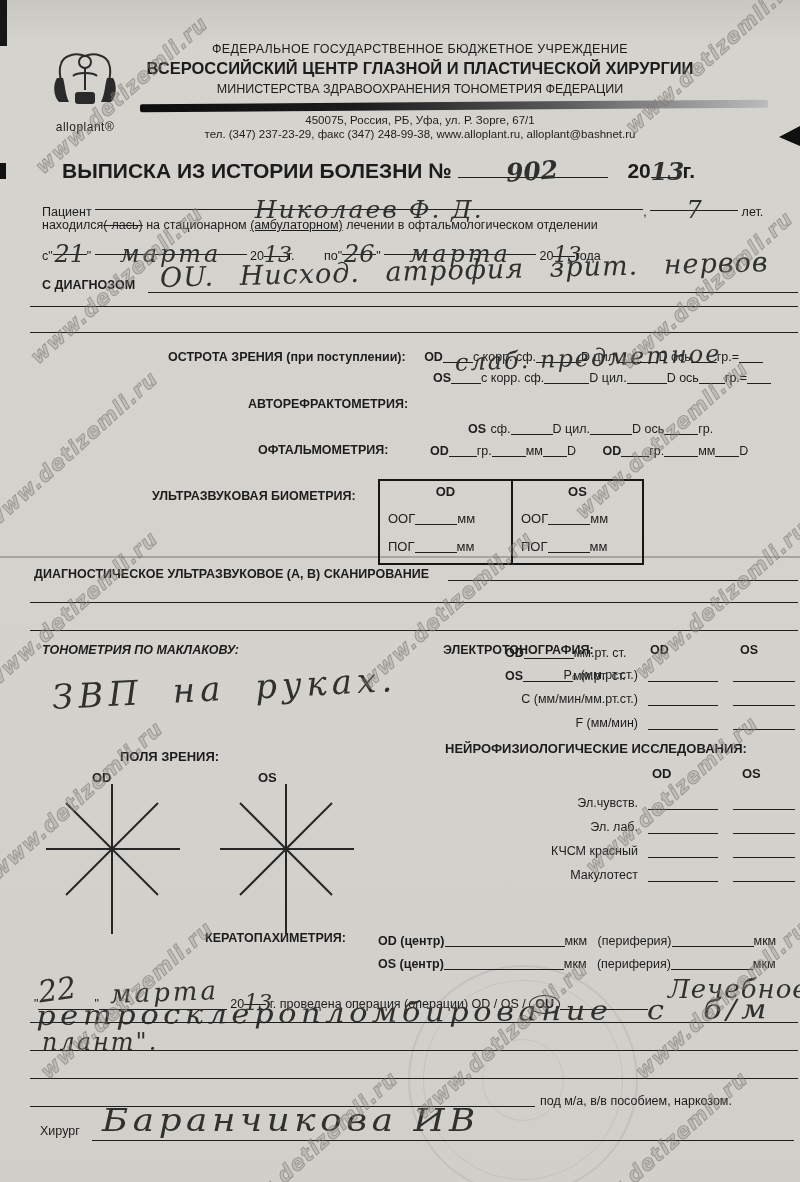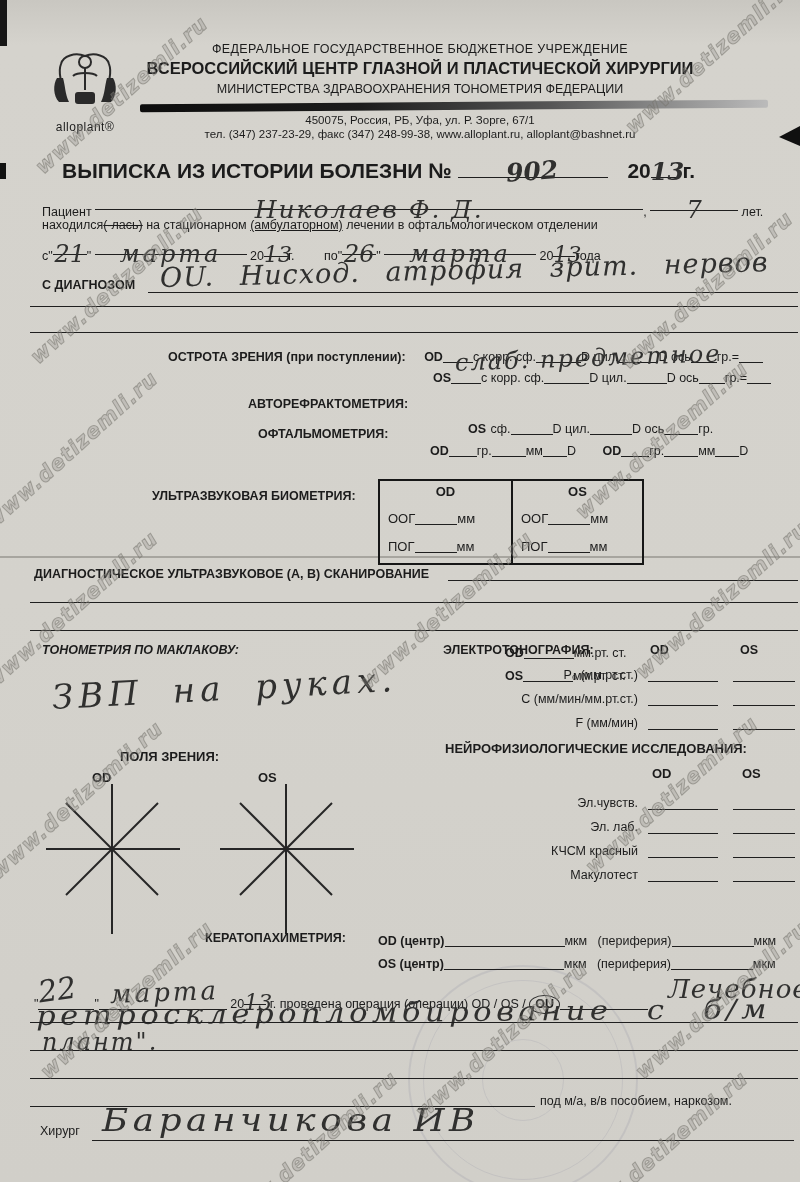--- a/index.html
+++ b/index.html
@@ -121,21 +121,21 @@
     <span class="lbl">OS</span><span class="bl" style="width:30px;"></span><span class="txt">с корр. сф.</span><span class="bl" style="width:45px;"></span><span class="txt">D цил.</span><span class="bl" style="width:40px;"></span><span class="txt">D ось</span><span class="bl" style="width:26px;"></span><span class="txt">гр.=</span><span class="bl" style="width:24px;"></span>
   </div>
   <div class="hw" style="left:455px;top:344px;font-size:24px;letter-spacing:2px;transform:rotate(-2deg);">слаб. предметное</div>
 
   <div class="abs lbl" style="left:248px;top:397px;">АВТОРЕФРАКТОМЕТРИЯ:</div>
   <div class="abs" style="left:433px;top:419px;margin-left:35px;">
     <span class="lbl">OS</span>
     <span class="txt">сф.</span><span class="bl" style="width:42px;"></span><span class="txt">D цил.</span><span class="bl" style="width:42px;"></span><span class="txt">D ось</span><span class="bl" style="width:34px;"></span><span class="txt">гр.</span>
   </div>
 
-  <div class="abs lbl" style="left:258px;top:427px;text-align:center;">ОФТАЛЬМОМЕТРИЯ:</div>
+  <div class="abs lbl" style="left:258px;top:443px;text-align:center;">ОФТАЛЬМОМЕТРИЯ:</div>
   <div class="abs" style="left:430px;top:441px;">
     <span class="lbl">OD</span><span class="bl" style="width:28px;"></span><span class="txt">гр.</span><span class="bl" style="width:34px;"></span><span class="txt">мм</span><span class="bl" style="width:24px;"></span><span class="txt">D</span>
     <span class="lbl" style="margin-left:22px;">OD</span><span class="bl" style="width:28px;"></span><span class="txt">гр.</span><span class="bl" style="width:34px;"></span><span class="txt">мм</span><span class="bl" style="width:24px;"></span><span class="txt">D</span>
   </div>
 
   <div class="abs lbl" style="left:152px;top:489px;">УЛЬТРАЗВУКОВАЯ БИОМЕТРИЯ:</div>
   <div class="bio-table">
     <div class="bio-cell bio-head">OD</div>
     <div class="bio-cell bio-head bio-right">OS</div>
     <div class="bio-cell"><span>ООГ</span><span class="bl" style="width:42px;"></span><span>мм</span></div>

